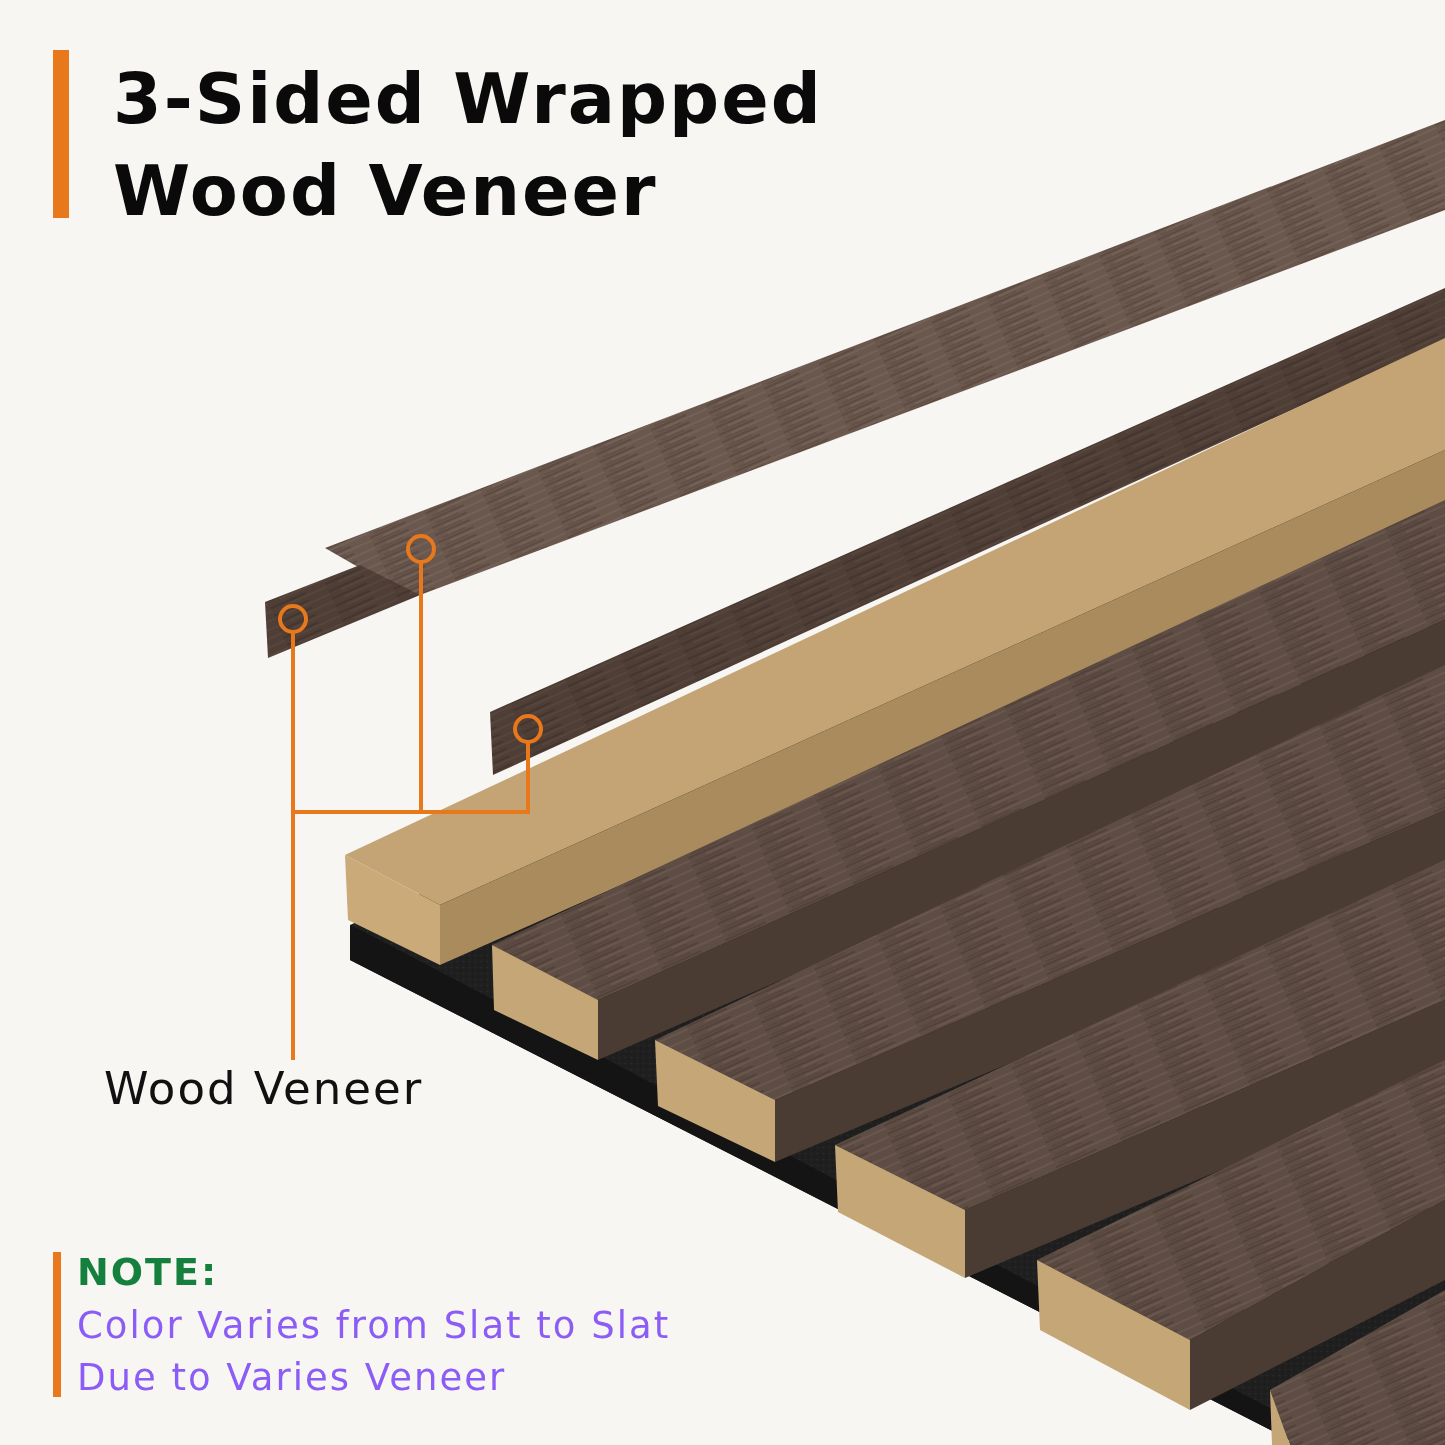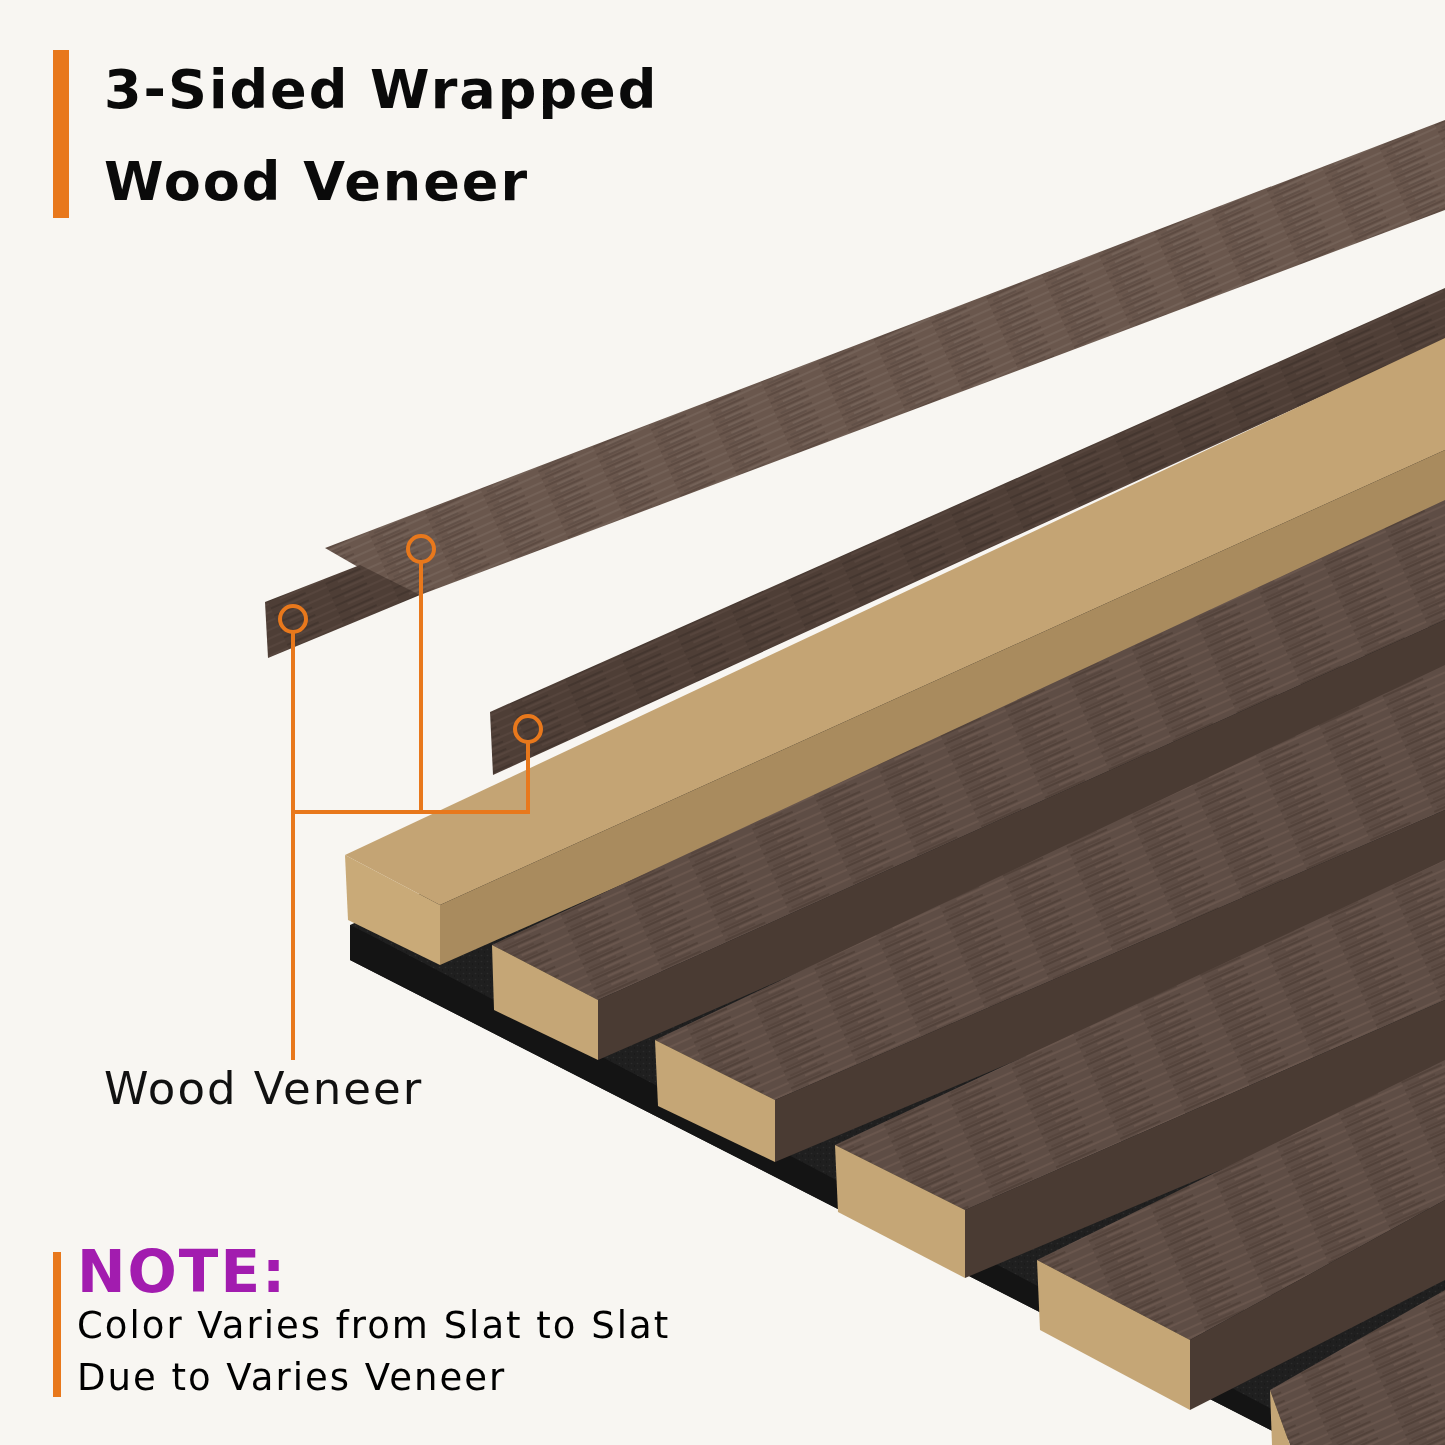--- a/index.html
+++ b/index.html
@@ -6,41 +6,41 @@
   body {
     width: 1445px; height: 1445px; overflow: hidden;
     background: #f8f6f2;
     position: relative;
     font-family: "DejaVu Sans", "Liberation Sans", sans-serif;
   }
   .illustration { position: absolute; left: 0; top: 0; width: 1445px; height: 1445px; }
   .accent-bar { position: absolute; background: #e8781c; }
   .title-bar { left: 53px; top: 50px; width: 16px; height: 168px; }
   .title {
-    position: absolute; left: 104px; top: 44px; margin: 0;
+    position: absolute; left: 104px; top: 44px; margin: 9px;
     font-family: "DejaVu Sans", sans-serif;
-    font-weight: bold; font-size: 54px; line-height: 92px;
+    font-weight: bold; font-size: 70px; line-height: 92px;
     color: #0a0a0a; letter-spacing: 2px;
   }
   .title span { display: block; }
   .callout-label {
     position: absolute; left: 104px; top: 1062px;
     font-family: "DejaVu Sans", sans-serif;
     font-size: 45px; color: #111; letter-spacing: 2px;
   }
   .note-bar { left: 53px; top: 1252px; width: 8px; height: 145px; }
   .note { position: absolute; left: 77px; top: 1244px; }
   .note-heading {
     font-family: "DejaVu Sans", sans-serif;
-    font-weight: bold; font-size: 58px; line-height: 56px; color: #a21caf;
+    font-weight: bold; font-size: 38px; line-height: 56px; color: #15803d;
     letter-spacing: 2px;
   }
   .note-line {
     font-family: "DejaVu Sans", sans-serif;
-    font-size: 37px; line-height: 52px; color: #000000; letter-spacing: 2px;
+    font-size: 37px; line-height: 52px; color: #8b5cf6; letter-spacing: 2px;
   }
 </style>
 </head>
 <body>
 
 <svg class="illustration" viewBox="0 0 1445 1445" xmlns="http://www.w3.org/2000/svg">
   <defs>
     <pattern id="grain" width="60" height="8" patternUnits="userSpaceOnUse" patternTransform="rotate(-24)">
       <rect width="60" height="8" fill="#6a574d"></rect>
       <line x1="0" y1="2" x2="38" y2="2" stroke="#4f3f37" stroke-width="1"></line>

